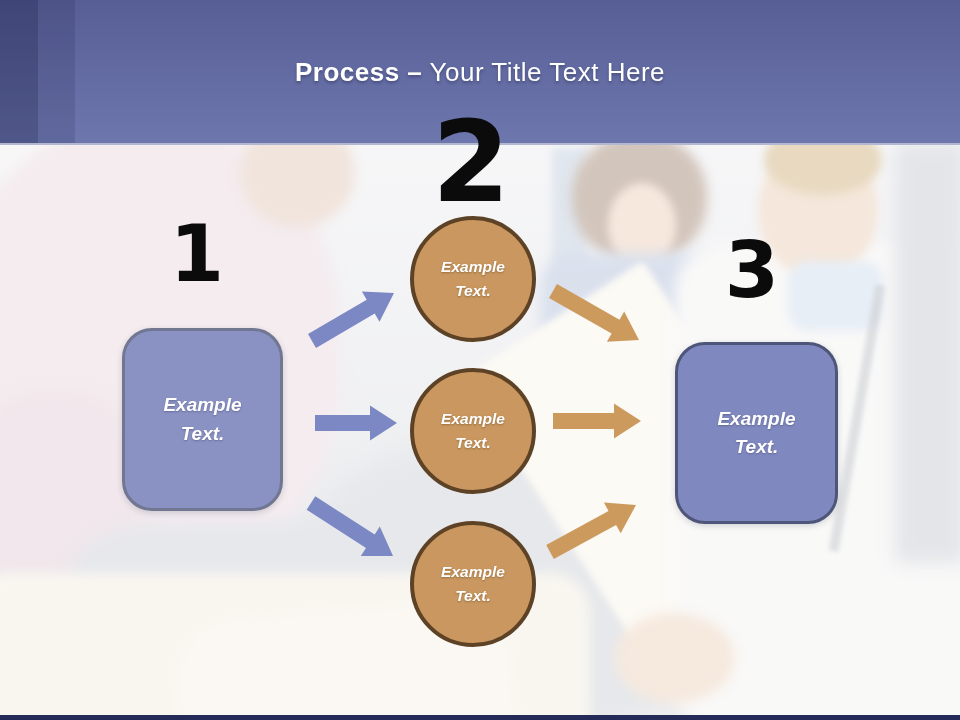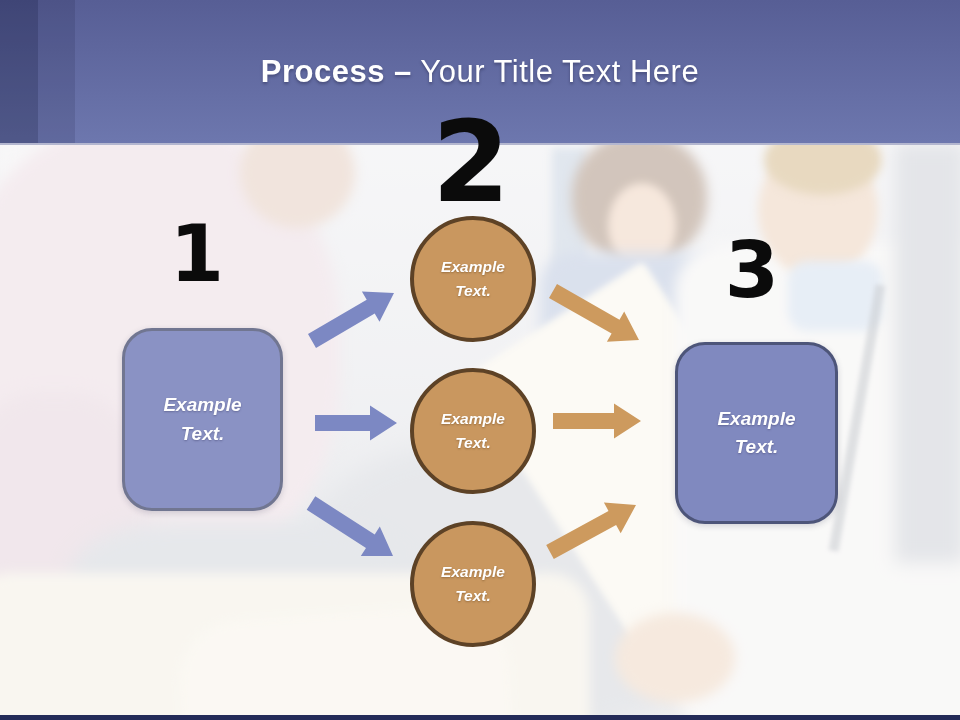--- a/index.html
+++ b/index.html
@@ -13,21 +13,21 @@
     position:absolute;left:0;top:0;width:960px;height:143px;
     background:linear-gradient(180deg,var(--header-top) 0%,var(--header-bottom) 100%);
     border-bottom:2px solid rgba(255,255,255,.55);
     z-index:3;
   }
   .stripe{position:absolute;top:0;height:100%;}
   .stripe-dark{left:0;width:38px;background:rgba(5,8,40,.28);}
   .stripe-mid{left:38px;width:37px;background:rgba(5,8,40,.12);}
   .title{
     position:absolute;left:0;right:0;top:50%;transform:translateY(-50%);
-    margin:0;text-align:center;color:#fff;font-size:31px;font-weight:400;
+    margin:0;text-align:center;color:#fff;font-size:26px;font-weight:400;
     letter-spacing:.5px;text-shadow:0 2px 3px rgba(20,20,50,.35);
   }
   .title .t-bold{font-weight:bold;}
   
   .photo{position:absolute;left:0;top:143px;width:960px;height:577px;overflow:hidden;
     background:linear-gradient(180deg,#ededf0 0%,#e3e4e8 40%,#d6d8dd 78%,#dfdfe2 100%);}
   .photo .p{position:absolute;}
   .p-wall{left:0;top:0;width:240px;height:240px;background:#f1eff1;filter:blur(10px);}
   .p-patient-body{left:-50px;top:-20px;width:390px;height:460px;background:#e9d8df;border-radius:45%;filter:blur(7px);}
   .p-patient-head{left:240px;top:-25px;width:115px;height:110px;background:#e2c9ba;border-radius:50%;filter:blur(6px);}

